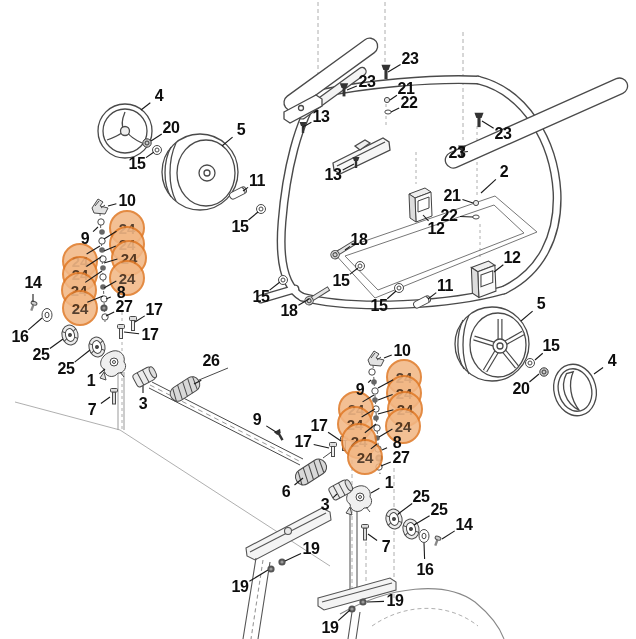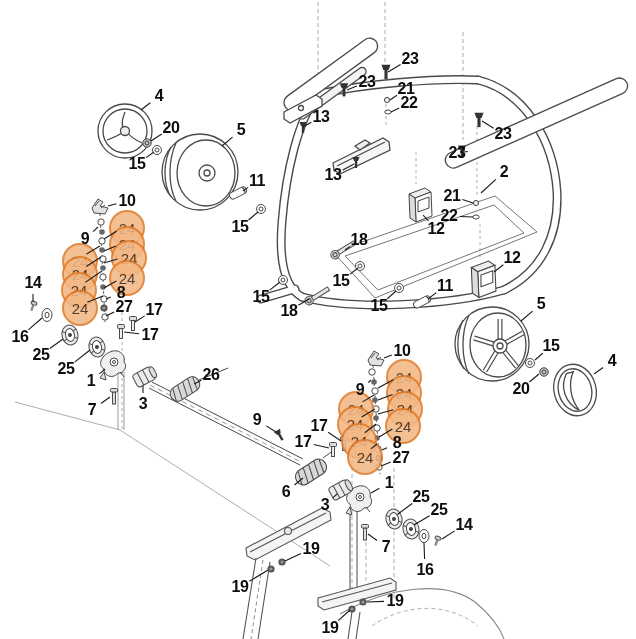--- a/index.html
+++ b/index.html
@@ -2,21 +2,21 @@
 <html><head>
 <meta charset="utf-8">
 <style>
   html,body{margin:0;padding:0;background:#fff;}
   #page{position:relative;width:636px;height:639px;background:#fff;overflow:hidden;
         font-family:"Liberation Sans", sans-serif;}
   #art{position:absolute;left:0;top:0;z-index:1;}
   #hl-layer{position:absolute;left:0;top:0;width:636px;height:639px;z-index:2;pointer-events:none;}
   .hl{position:absolute;border-radius:50%;display:flex;align-items:center;justify-content:center;
       pointer-events:auto;}
-  .hl span{font-weight:normal;font-size:15px;color:#3d2512;}
+  .hl span{font-weight:bold;font-size:15px;color:#3d2512;}
   #leaders{position:absolute;left:0;top:0;z-index:3;pointer-events:none;}
   #callout-layer{position:absolute;left:0;top:0;width:636px;height:639px;z-index:4;pointer-events:none;}
   .callout{position:absolute;transform:translate(-50%,-50%);font-weight:bold;font-size:16px;
            color:#0d0d0d;letter-spacing:-0.5px;pointer-events:auto;line-height:1;}
   .t1{stroke:#4a4a4a;stroke-width:9;fill:none;stroke-linecap:round;}
   .t2{stroke:#ffffff;stroke-width:6.2;fill:none;stroke-linecap:round;}
 </style>
 </head>
 <body>
 
@@ -504,21 +504,21 @@
       <div class="callout" style="left: 124px; top: 307px;">27</div>
       <div class="callout" style="left: 154px; top: 310px;">17</div>
       <div class="callout" style="left: 150px; top: 335px;">17</div>
       <div class="callout" style="left: 33px; top: 283px;">14</div>
       <div class="callout" style="left: 20px; top: 337px;">16</div>
       <div class="callout" style="left: 41px; top: 355px;">25</div>
       <div class="callout" style="left: 66px; top: 369px;">25</div>
       <div class="callout" style="left: 91px; top: 381px;">1</div>
       <div class="callout" style="left: 92px; top: 410px;">7</div>
       <div class="callout" style="left: 143px; top: 404px;">3</div>
-      <div class="callout" style="left: 211px; top: 375px;">26</div>
+      <div class="callout" style="left: 211px; top: 361px;">26</div>
       <div class="callout" style="left: 257px; top: 420px;">9</div>
       <div class="callout" style="left: 402px; top: 351px;">10</div>
       <div class="callout" style="left: 360px; top: 390px;">9</div>
       <div class="callout" style="left: 397px; top: 443px;">8</div>
       <div class="callout" style="left: 401px; top: 458px;">27</div>
       <div class="callout" style="left: 319px; top: 426px;">17</div>
       <div class="callout" style="left: 303px; top: 442px;">17</div>
       <div class="callout" style="left: 286px; top: 492px;">6</div>
       <div class="callout" style="left: 325px; top: 505px;">3</div>
       <div class="callout" style="left: 389px; top: 483px;">1</div>

